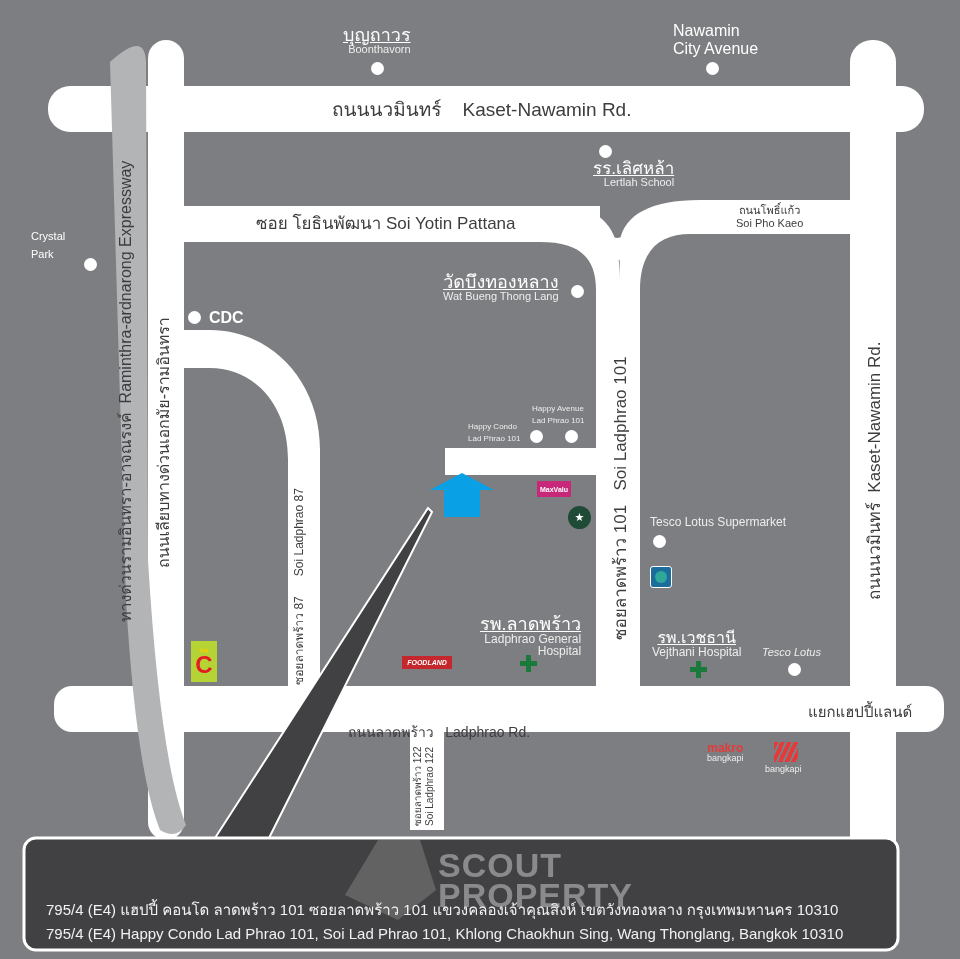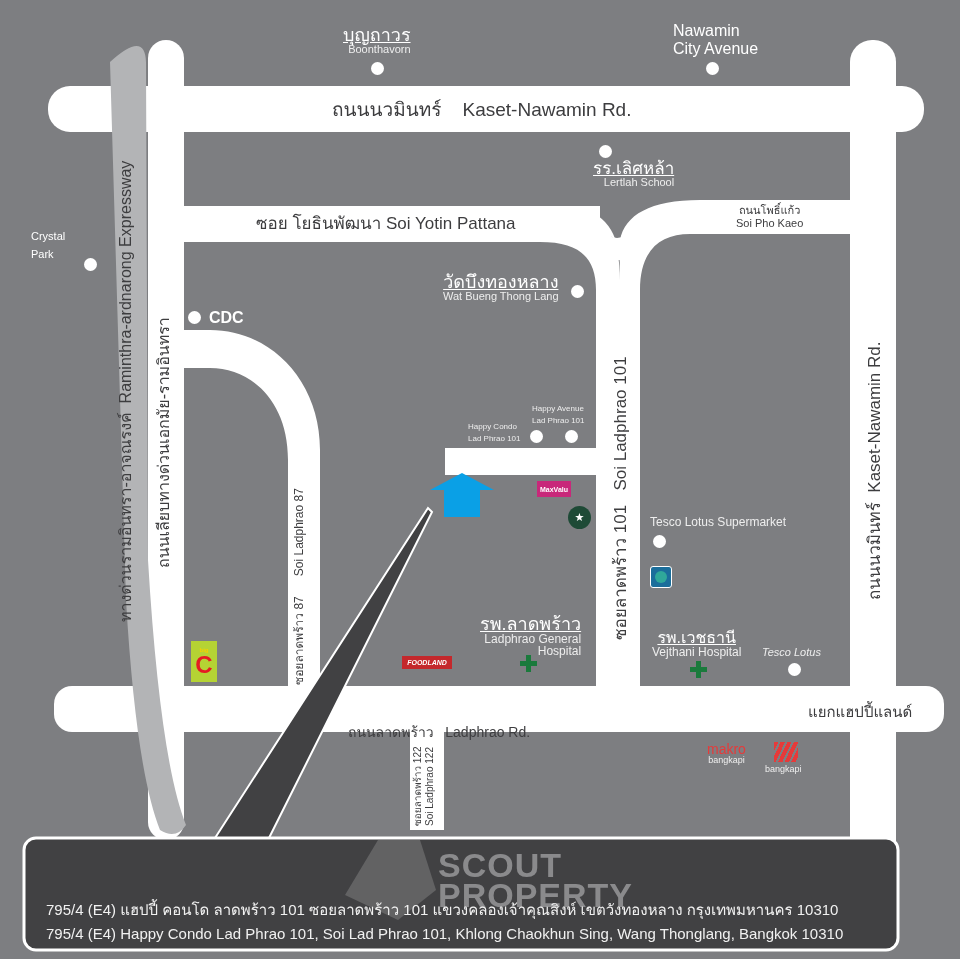--- a/index.html
+++ b/index.html
@@ -153,21 +153,21 @@
   <div class="poi-en" style="font-size:12px">Hospital</div>
 </div>
 <div class="lbl" style="left:652px;top:630px;text-align:center;">
   <div class="poi-th" style="font-size:16px">รพ.เวชธานี</div>
   <div class="poi-en" style="font-size:12px">Vejthani Hospital</div>
 </div>
 <div class="lbl" style="left:762px;top:647px;font-size:11px;color:#eee;font-style:italic;">
   <span>Tesco Lotus</span>
 </div>
 <div class="lbl" style="left:707px;top:742px;text-align:center;">
-  <div style="color:#e63a3a;font-weight:normal;font-size:14px">makro</div>
+  <div style="color:#e63a3a;font-weight:bold;font-size:12px">makro</div>
   <div style="font-size:9px;color:#eee">bangkapi</div>
 </div>
 <div class="lbl" style="left:765px;top:765px;font-size:9px;color:#eee;">
   <span>bangkapi</span>
 </div>
 
 <div class="logo" style="left:191px;top:641px;width:26px;height:41px;background:#b5d334;flex-direction:column;">
   <span style="color:#f5d000;font-size:6px;line-height:6px">big</span>
   <span style="color:#e51b23;font-size:24px;line-height:24px;font-weight:bold">C</span>
 </div>

